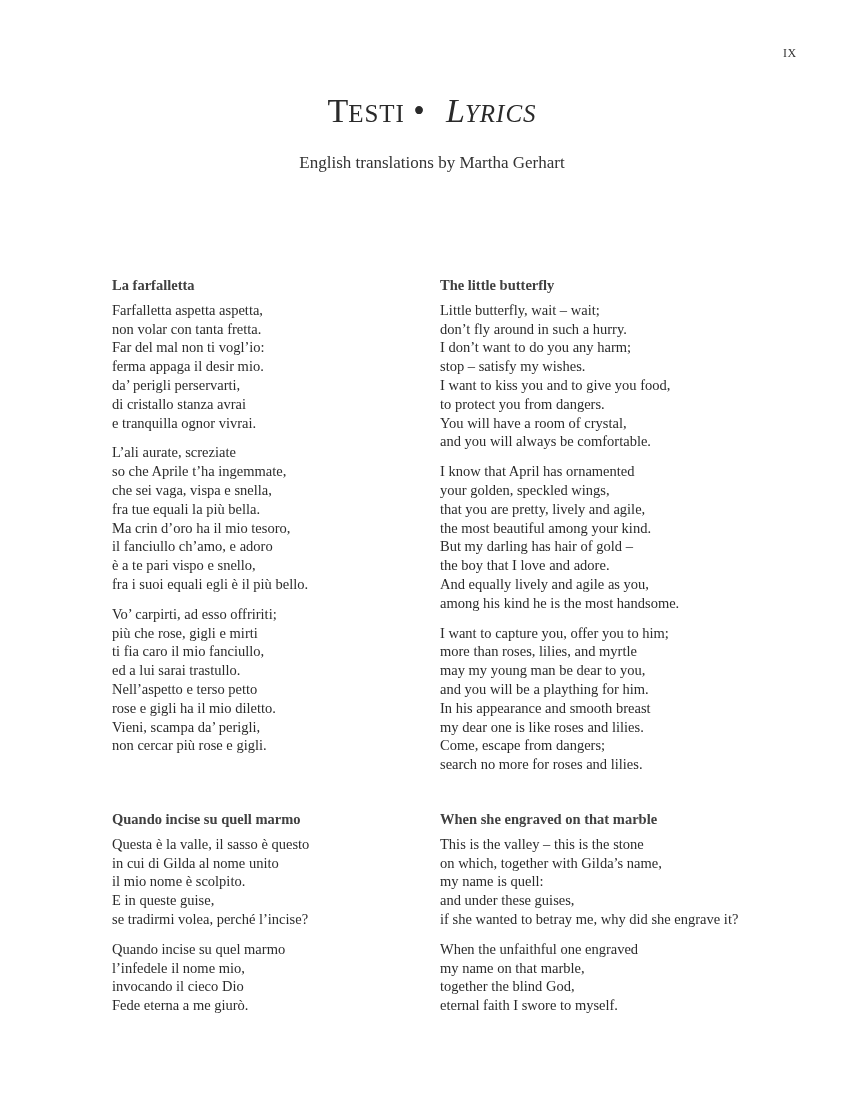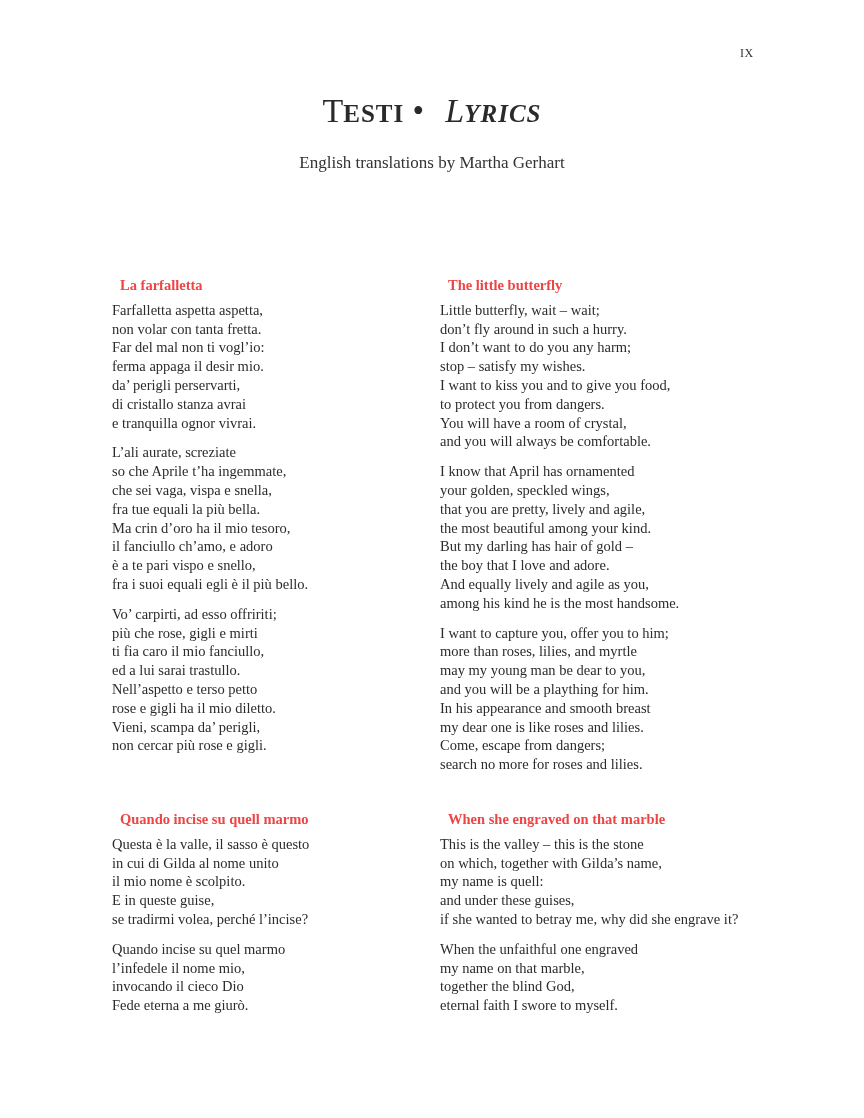--- a/index.html
+++ b/index.html
@@ -1,25 +1,25 @@
 <!DOCTYPE html>
 <html><head>
 <meta charset="utf-8">
 <style>
   html, body { margin:0; padding:0; background:#ffffff; }
   body { width:864px; height:1118px; position:relative; overflow:hidden;
          font-family:"Liberation Serif","DejaVu Serif",serif; color:#2b2b2b; }
-  .page-number { position:absolute; top:46px; left:740px; font-size:12px; letter-spacing:0.5px; color:#333; }
+  .page-number { position:absolute; top:46px; left:783px; font-size:12px; letter-spacing:0.5px; color:#333; }
   .title { position:absolute; top:92px; left:0; width:864px; text-align:center; font-size:33px; color:#2a2a2a; }
   .title .sc-big { font-size:34px; }
-  .title .sc-small { font-size:25px; letter-spacing:1px;font-weight:bold; }
+  .title .sc-small { font-size:25px; letter-spacing:1px; }
   .title .it { font-style:italic;margin-left:13px; }
   .subtitle { position:absolute; top:153px; left:0; width:864px; text-align:center; font-size:17px; color:#333; }
   .col { position:absolute; width:330px; }
-  .heading { font-weight:bold; font-size:14.5px; line-height:18.8px; margin:0 0 6px 8px; color:#ef4444; }
+  .heading { font-weight:bold; font-size:14.5px; line-height:18.8px; margin:0 0 6px 0; color:#404040; }
   .stanza { margin:0 0 11px 0; }
   .line { font-size:14.5px; line-height:18.8px; white-space:nowrap; }
   .en .line, .en .heading { }
 </style>
 </head>
 <body>
 
 <div class="page-number">IX</div>
 
 <div class="title">

